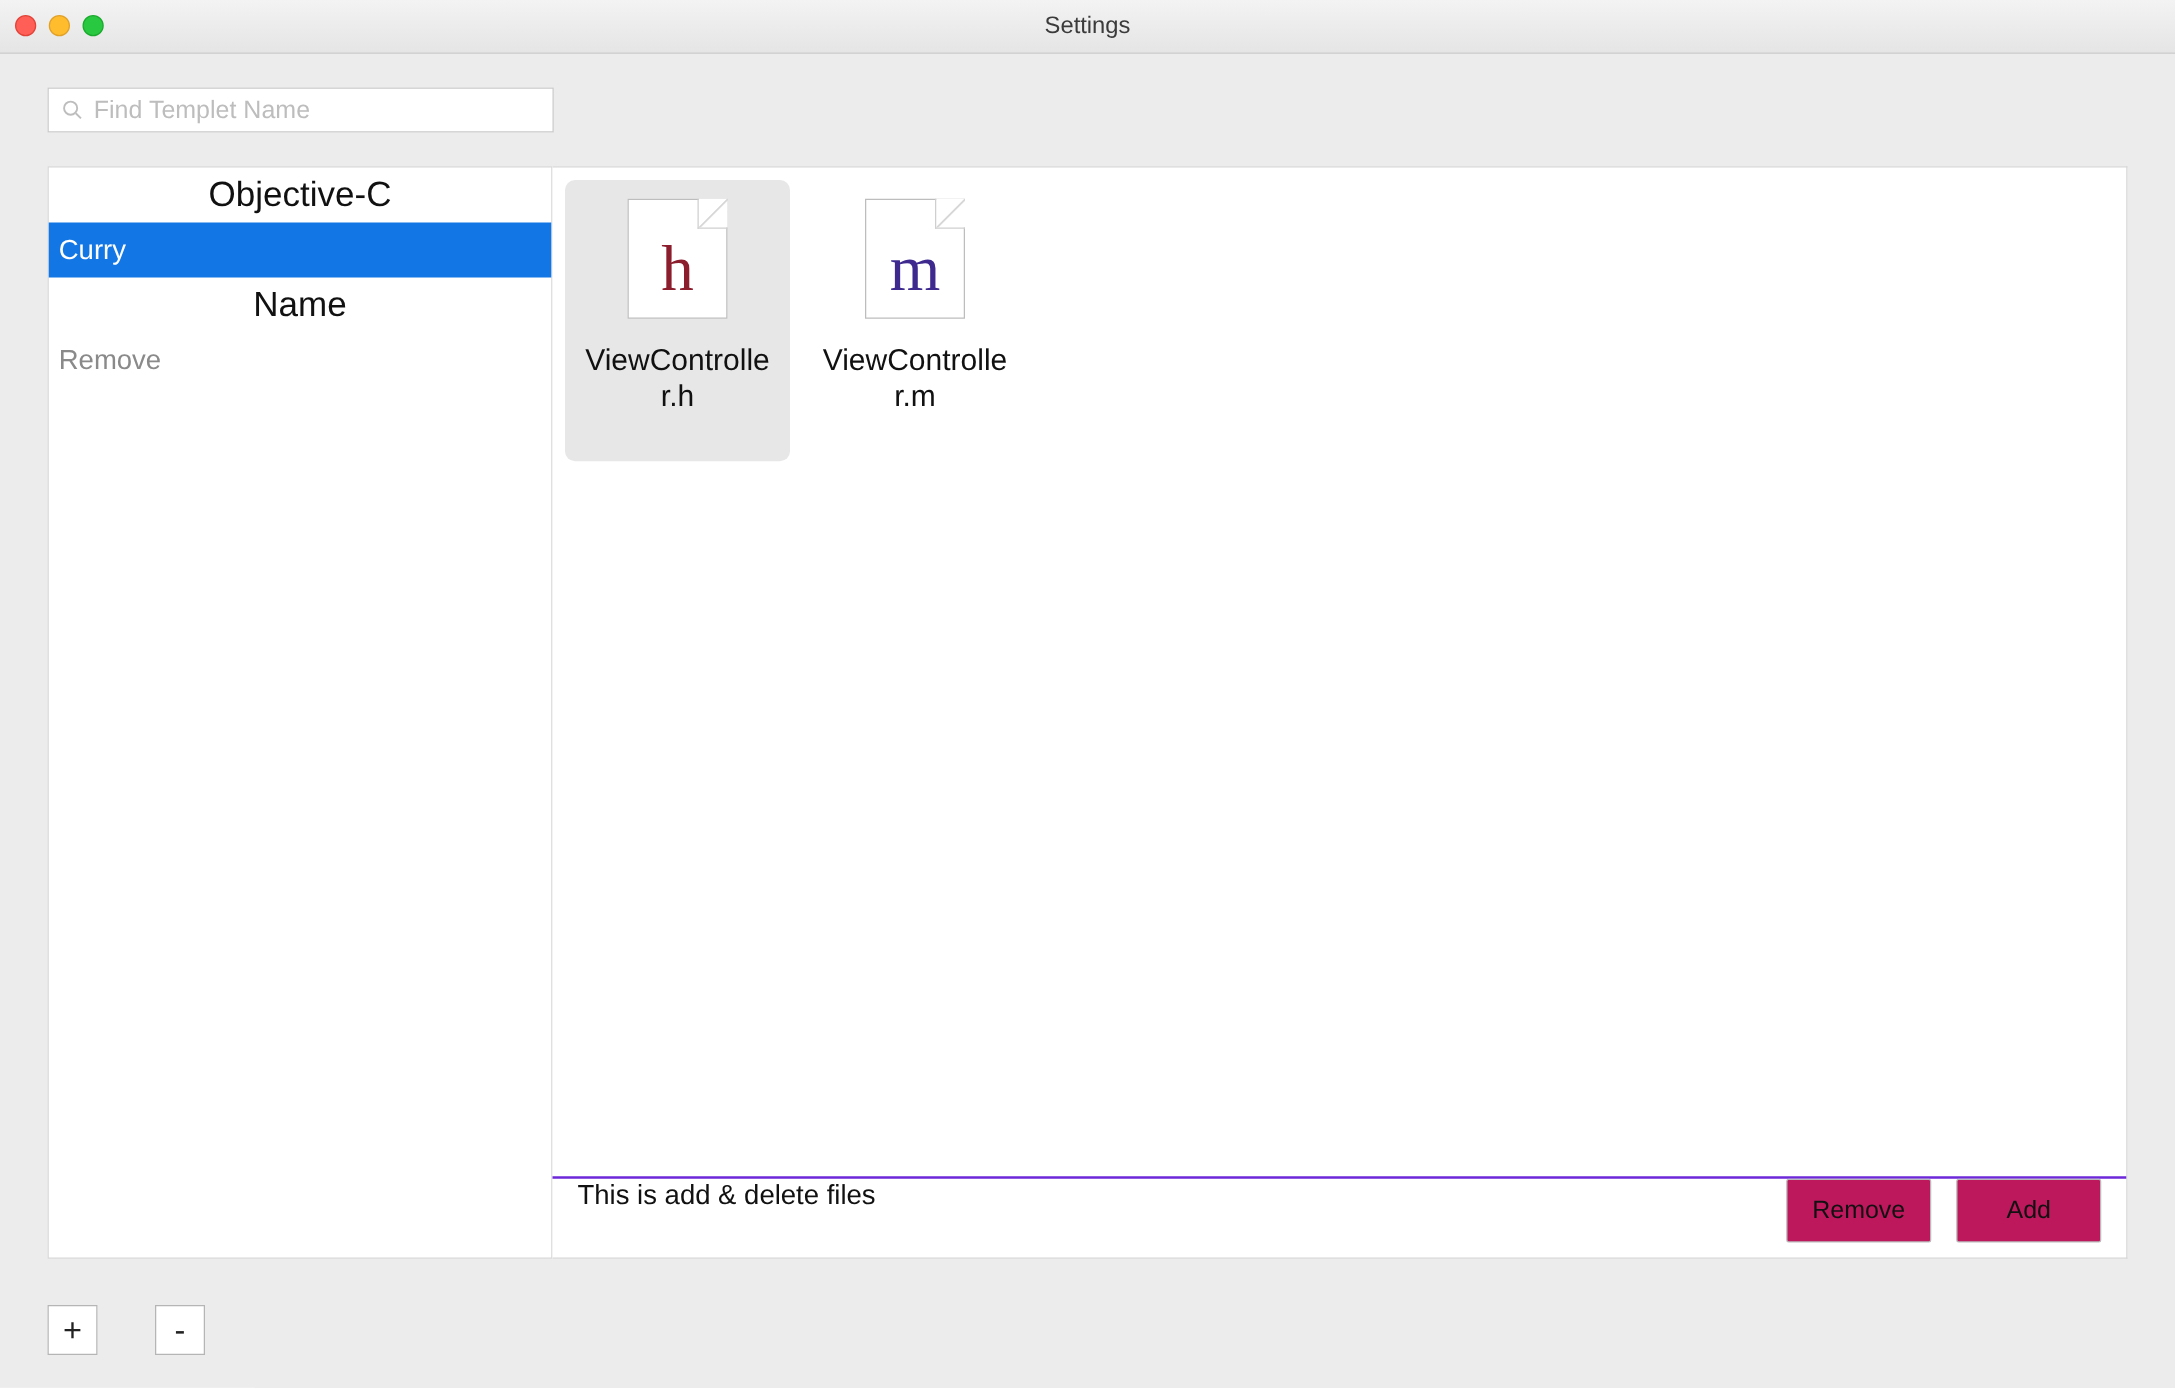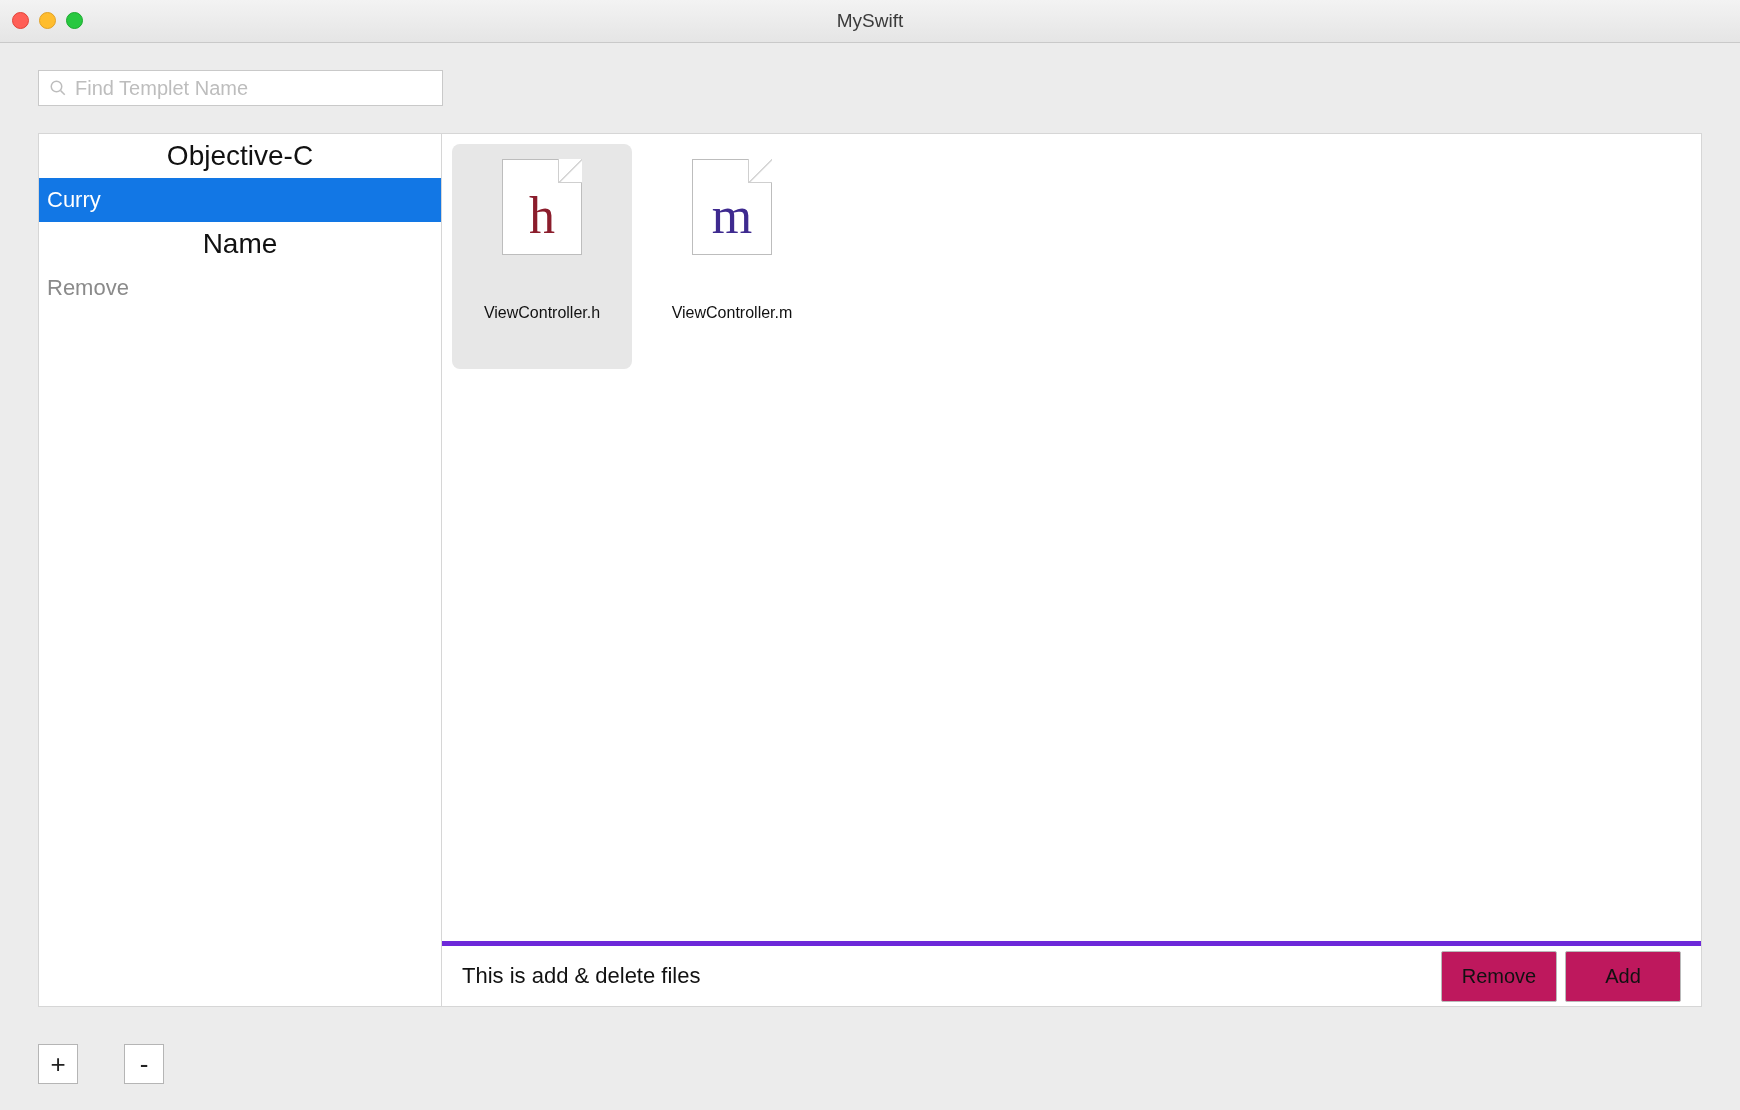--- a/index.html
+++ b/index.html
@@ -29,41 +29,41 @@
   .main-panel { flex:1; height:874px; background:#fff; border:1px solid #d6d6d6; border-left:none; display:flex; flex-direction:column; }
   .file-grid { flex:1; padding:10px; display:flex; align-items:flex-start; gap:10px; }
   .file-tile { width:180px; height:225px; border-radius:8px; display:flex; flex-direction:column; align-items:center; padding-top:15px; cursor:default; }
   .file-tile.selected { background:#e7e7e7; }
   .file-icon { width:80px; height:96px; position:relative; margin-bottom:20px; }
   .file-icon .page { width:80px; height:96px; background:#fff; border:1px solid #bdbdbd; position:relative; }
   .file-icon .corner { position:absolute; right:-1px; top:-1px; width:24px; height:24px; background:linear-gradient(135deg,#fff 0 48%,#d6d6d6 50% 52%,#fff 55%); border-left:1px solid #cfcfcf; border-bottom:1px solid #cfcfcf; }
   .file-icon .glyph { position:absolute; left:0; right:0; top:26px; text-align:center; font-family:Georgia, "Times New Roman", serif; font-size:52px; font-weight:400; }
   .file-icon .glyph.h{ color:#8b1d2c; }
   .file-icon .glyph.m{ color:#3e2a8f; }
-  .file-name { width:160px; text-align:center; font-size:16px; color:#111; line-height:1.2; word-break:break-all;margin-top:28px; }
+  .file-name { width:160px; text-align:center; font-size:24px; color:#111; line-height:1.2; word-break:break-all; }
 
-  .bottom-bar { height:65px; border-top:5px solid #6d28d9; display:flex; align-items:center; padding:0 20px; gap:8px; }
+  .bottom-bar { height:65px; border-top:2px solid #6d28d9; display:flex; align-items:flex-start; padding:0 20px; gap:20px; }
   .hint { font-size:22px; color:#111; flex:1; }
   .btn { height:51px; min-width:116px; padding:0 16px; background:#be185d; border:1px solid #b9b9b9; font-size:20px; color:#111; display:inline-flex; align-items:center; justify-content:center; border-radius:2px; }
 
   .footer-ctrls { position:absolute; left:38px; bottom:26px; display:flex; gap:46px; }
   .square-btn { width:40px; height:40px; background:#fff; border:1px solid #b5b5b5; font-size:26px; color:#222; display:flex; align-items:center; justify-content:center; line-height:1; }
 </style>
 </head>
 <body>
 
 <div class="window">
 
   <div class="titlebar">
     <div class="traffic-lights">
       <div class="tl red"></div>
       <div class="tl yellow"></div>
       <div class="tl green"></div>
     </div>
-    <div class="title">MySwift</div>
+    <div class="title">Settings</div>
   </div>
 
   <div class="toolbar-area">
     <div class="search-wrap">
       <svg width="18" height="18" viewBox="0 0 24 24" fill="none" stroke="#888" stroke-width="2">
         <circle cx="10" cy="10" r="7"></circle>
         <line x1="21" y1="21" x2="15.5" y2="15.5"></line>
       </svg>
       <input type="text" placeholder="Find Templet Name" style="">
     </div>

